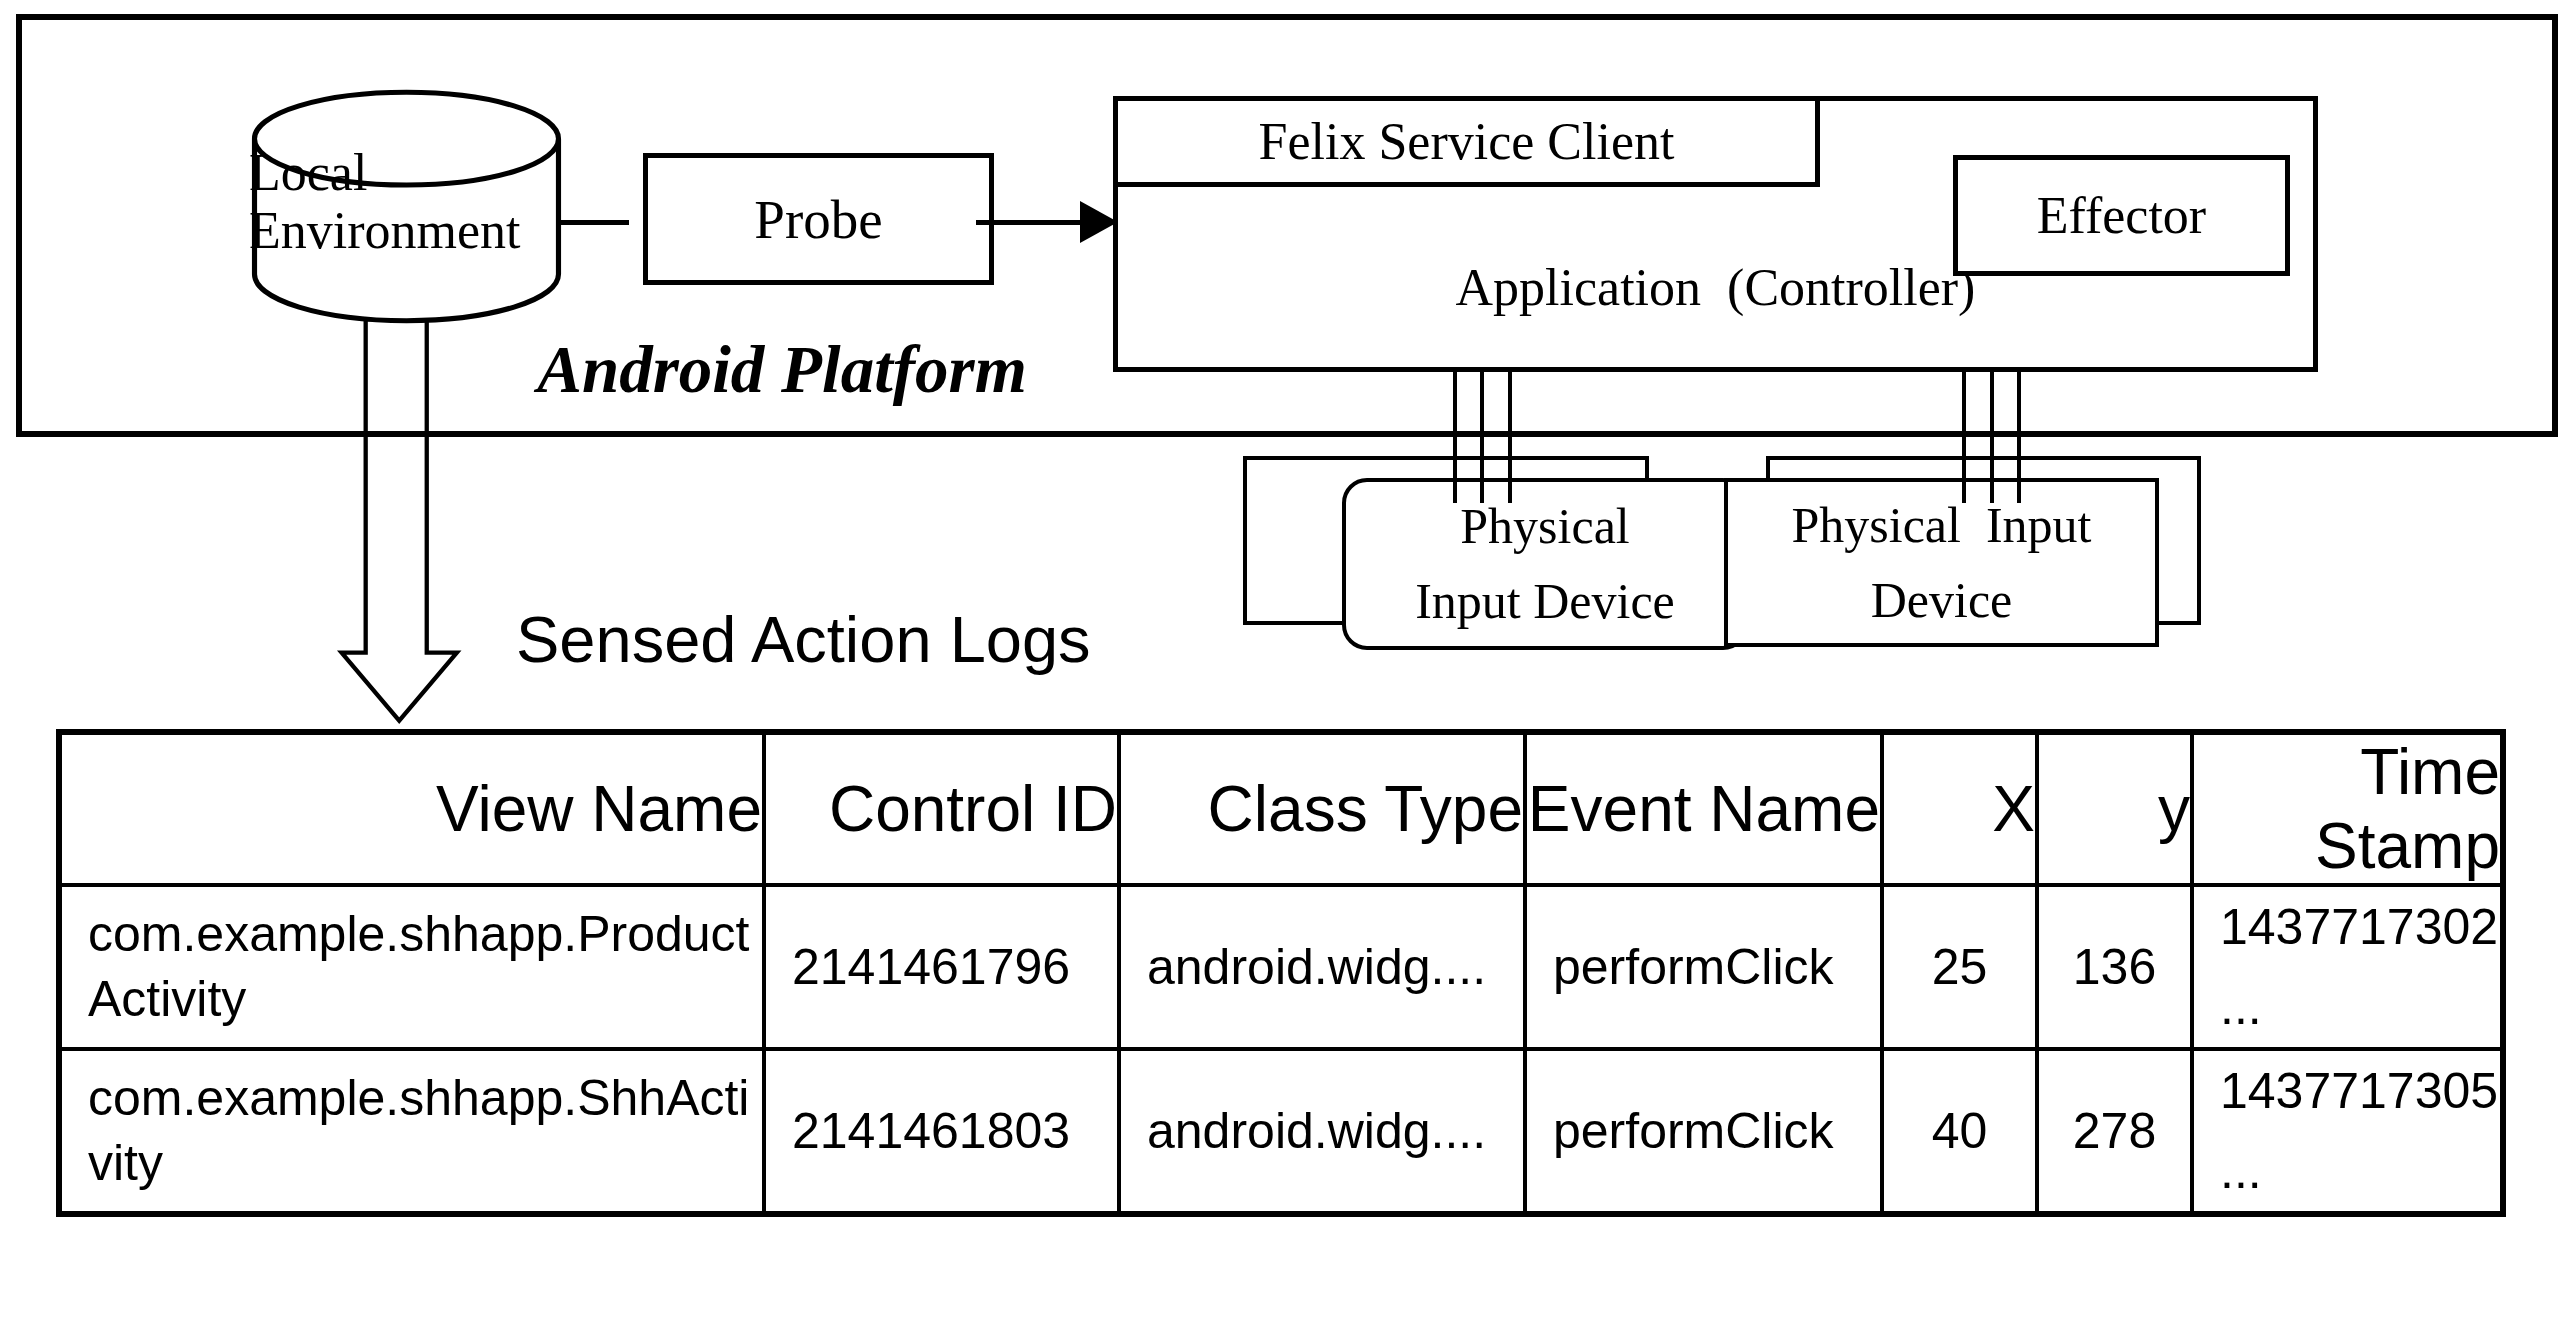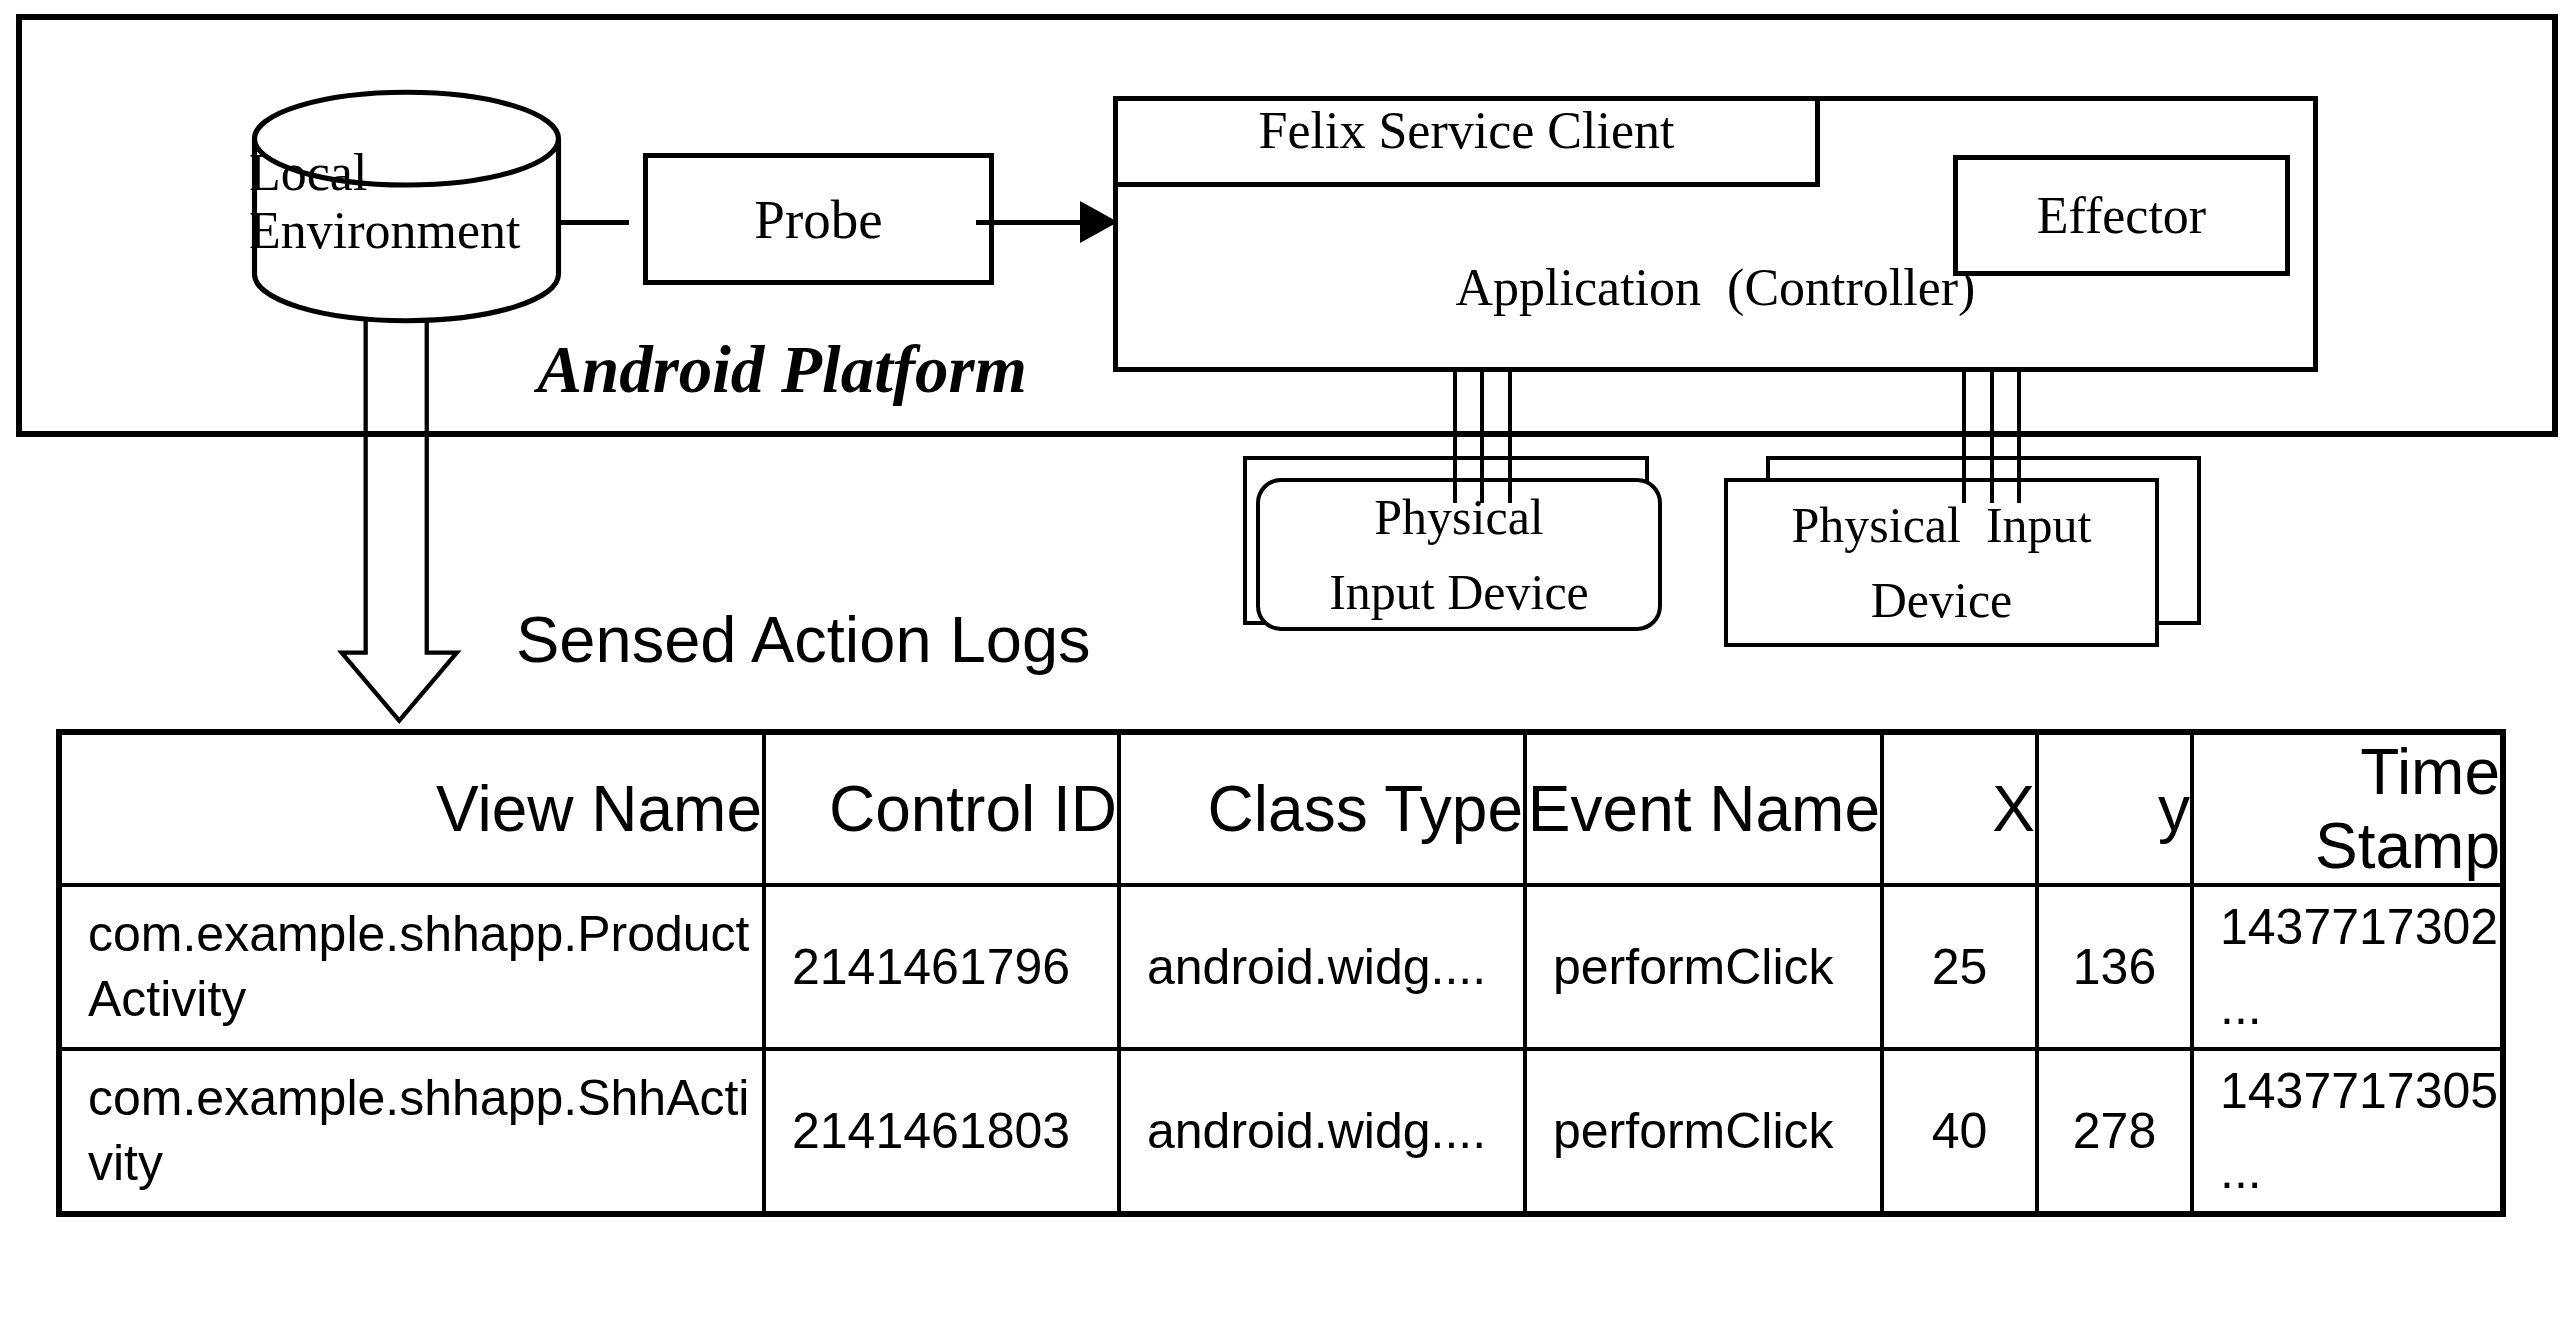--- a/index.html
+++ b/index.html
@@ -45,21 +45,21 @@
   }
 
   
   .app-box {
     left:1113px; top:96px; width:1205px; height:276px;
     border:5.2px solid #000; box-sizing:border-box; z-index:5;
   }
   .felix-box {
     left:1113px; top:96px; width:707px; height:91px;
     border:5.2px solid #000; box-sizing:border-box;
-    display:flex; justify-content:center;
+    display:flex; align-items:center; justify-content:center;
     font:400 52px "Liberation Serif", serif; background:#fff; z-index:7;
   }
   .app-label {
     left:1113px; top:258px; width:1205px; text-align:center;
     font:400 52px/1.15 "Liberation Serif", serif; white-space:pre-wrap; z-index:6;
   }
   .effector-box {
     left:1953px; top:155px; width:337px; height:121px;
     border:5.2px solid #000; box-sizing:border-box;
     display:flex; align-items:center; justify-content:center;
@@ -72,21 +72,21 @@
   
   .dev-box {
     border:4.3px solid #000; box-sizing:border-box; background:#fff;
   }
   .dev-back { z-index:10; }
   .dev-front {
     z-index:20; display:flex; align-items:center; justify-content:center;
     text-align:center; font:400 50px/1.5 "Liberation Serif", serif; white-space:pre-wrap;
   }
   .dev-l-back  { left:1243px; top:456px; width:406px; height:169px; }
-  .dev-l-front { left:1256px; top:478px; width:406px; height:153px;border-radius:25px; }
+  .dev-l-front { left:1342px; top:478px; width:406px; height:172px;border-radius:25px; }
   .dev-r-back  { left:1766px; top:456px; width:435px; height:169px; }
   .dev-r-front { left:1724px; top:478px; width:435px; height:169px; }
 
   
   .down-arrow-svg { left:333px; top:319px; z-index:4; }
 
   .sensed-label {
     left:516px; top:604px; width:653px;
     font:400 65px/1.1 "Liberation Sans", sans-serif; white-space:nowrap; z-index:6;
   }

